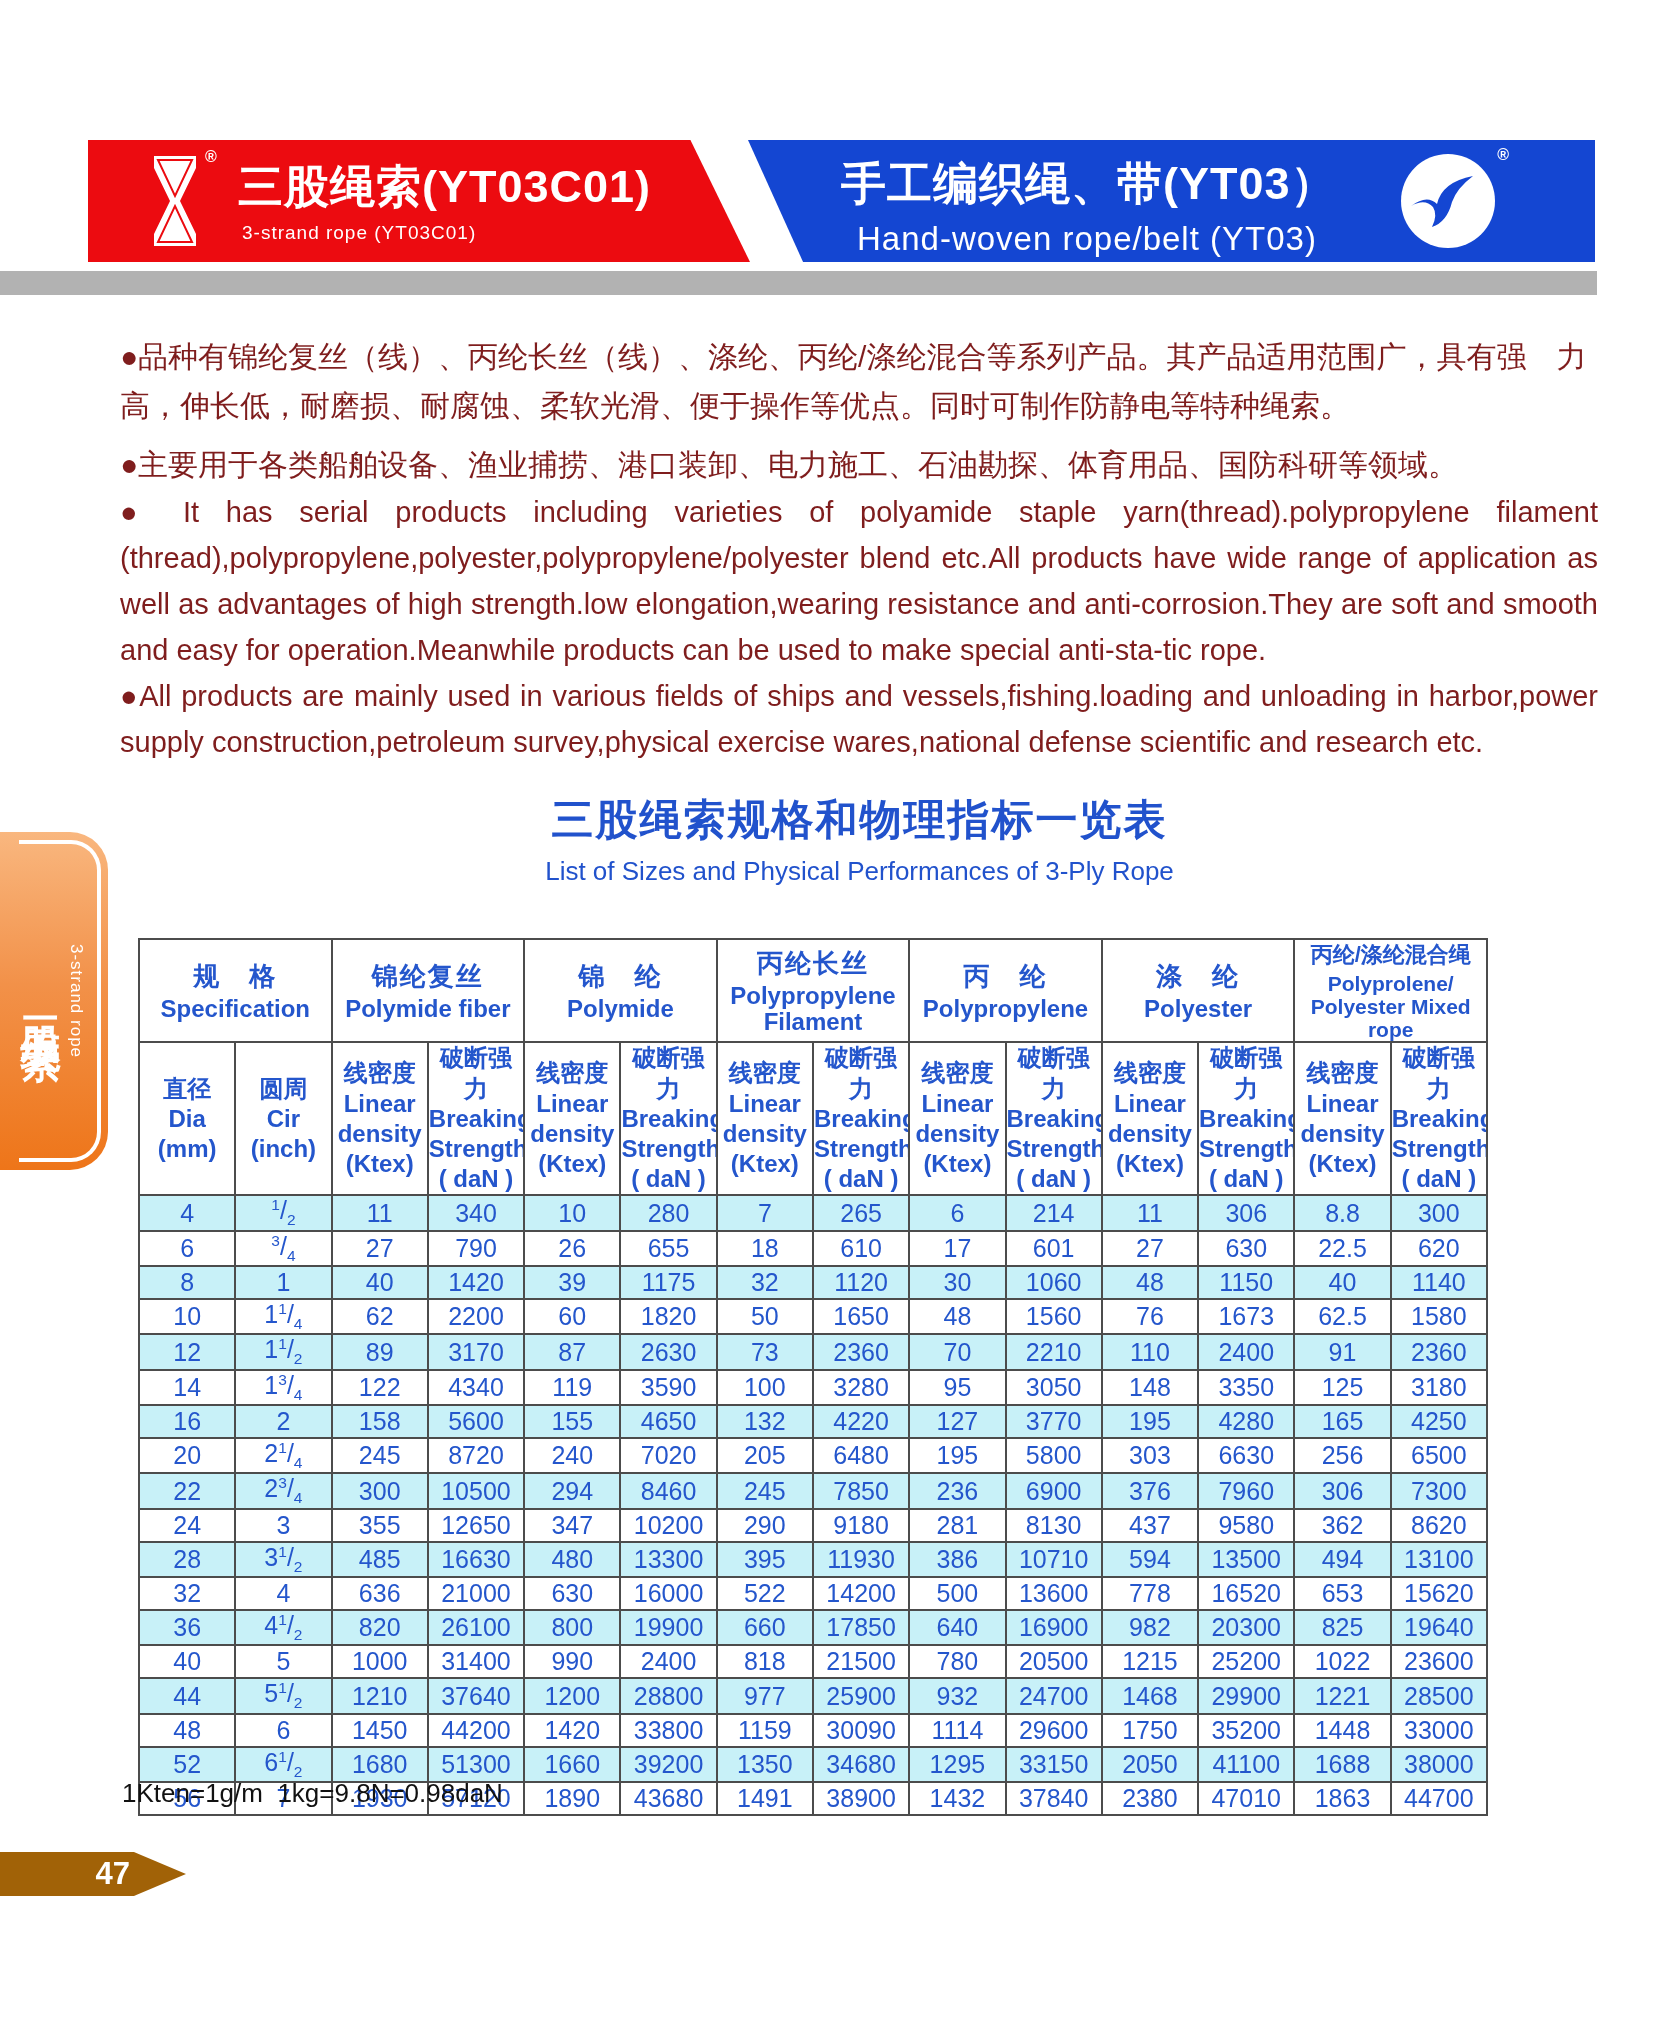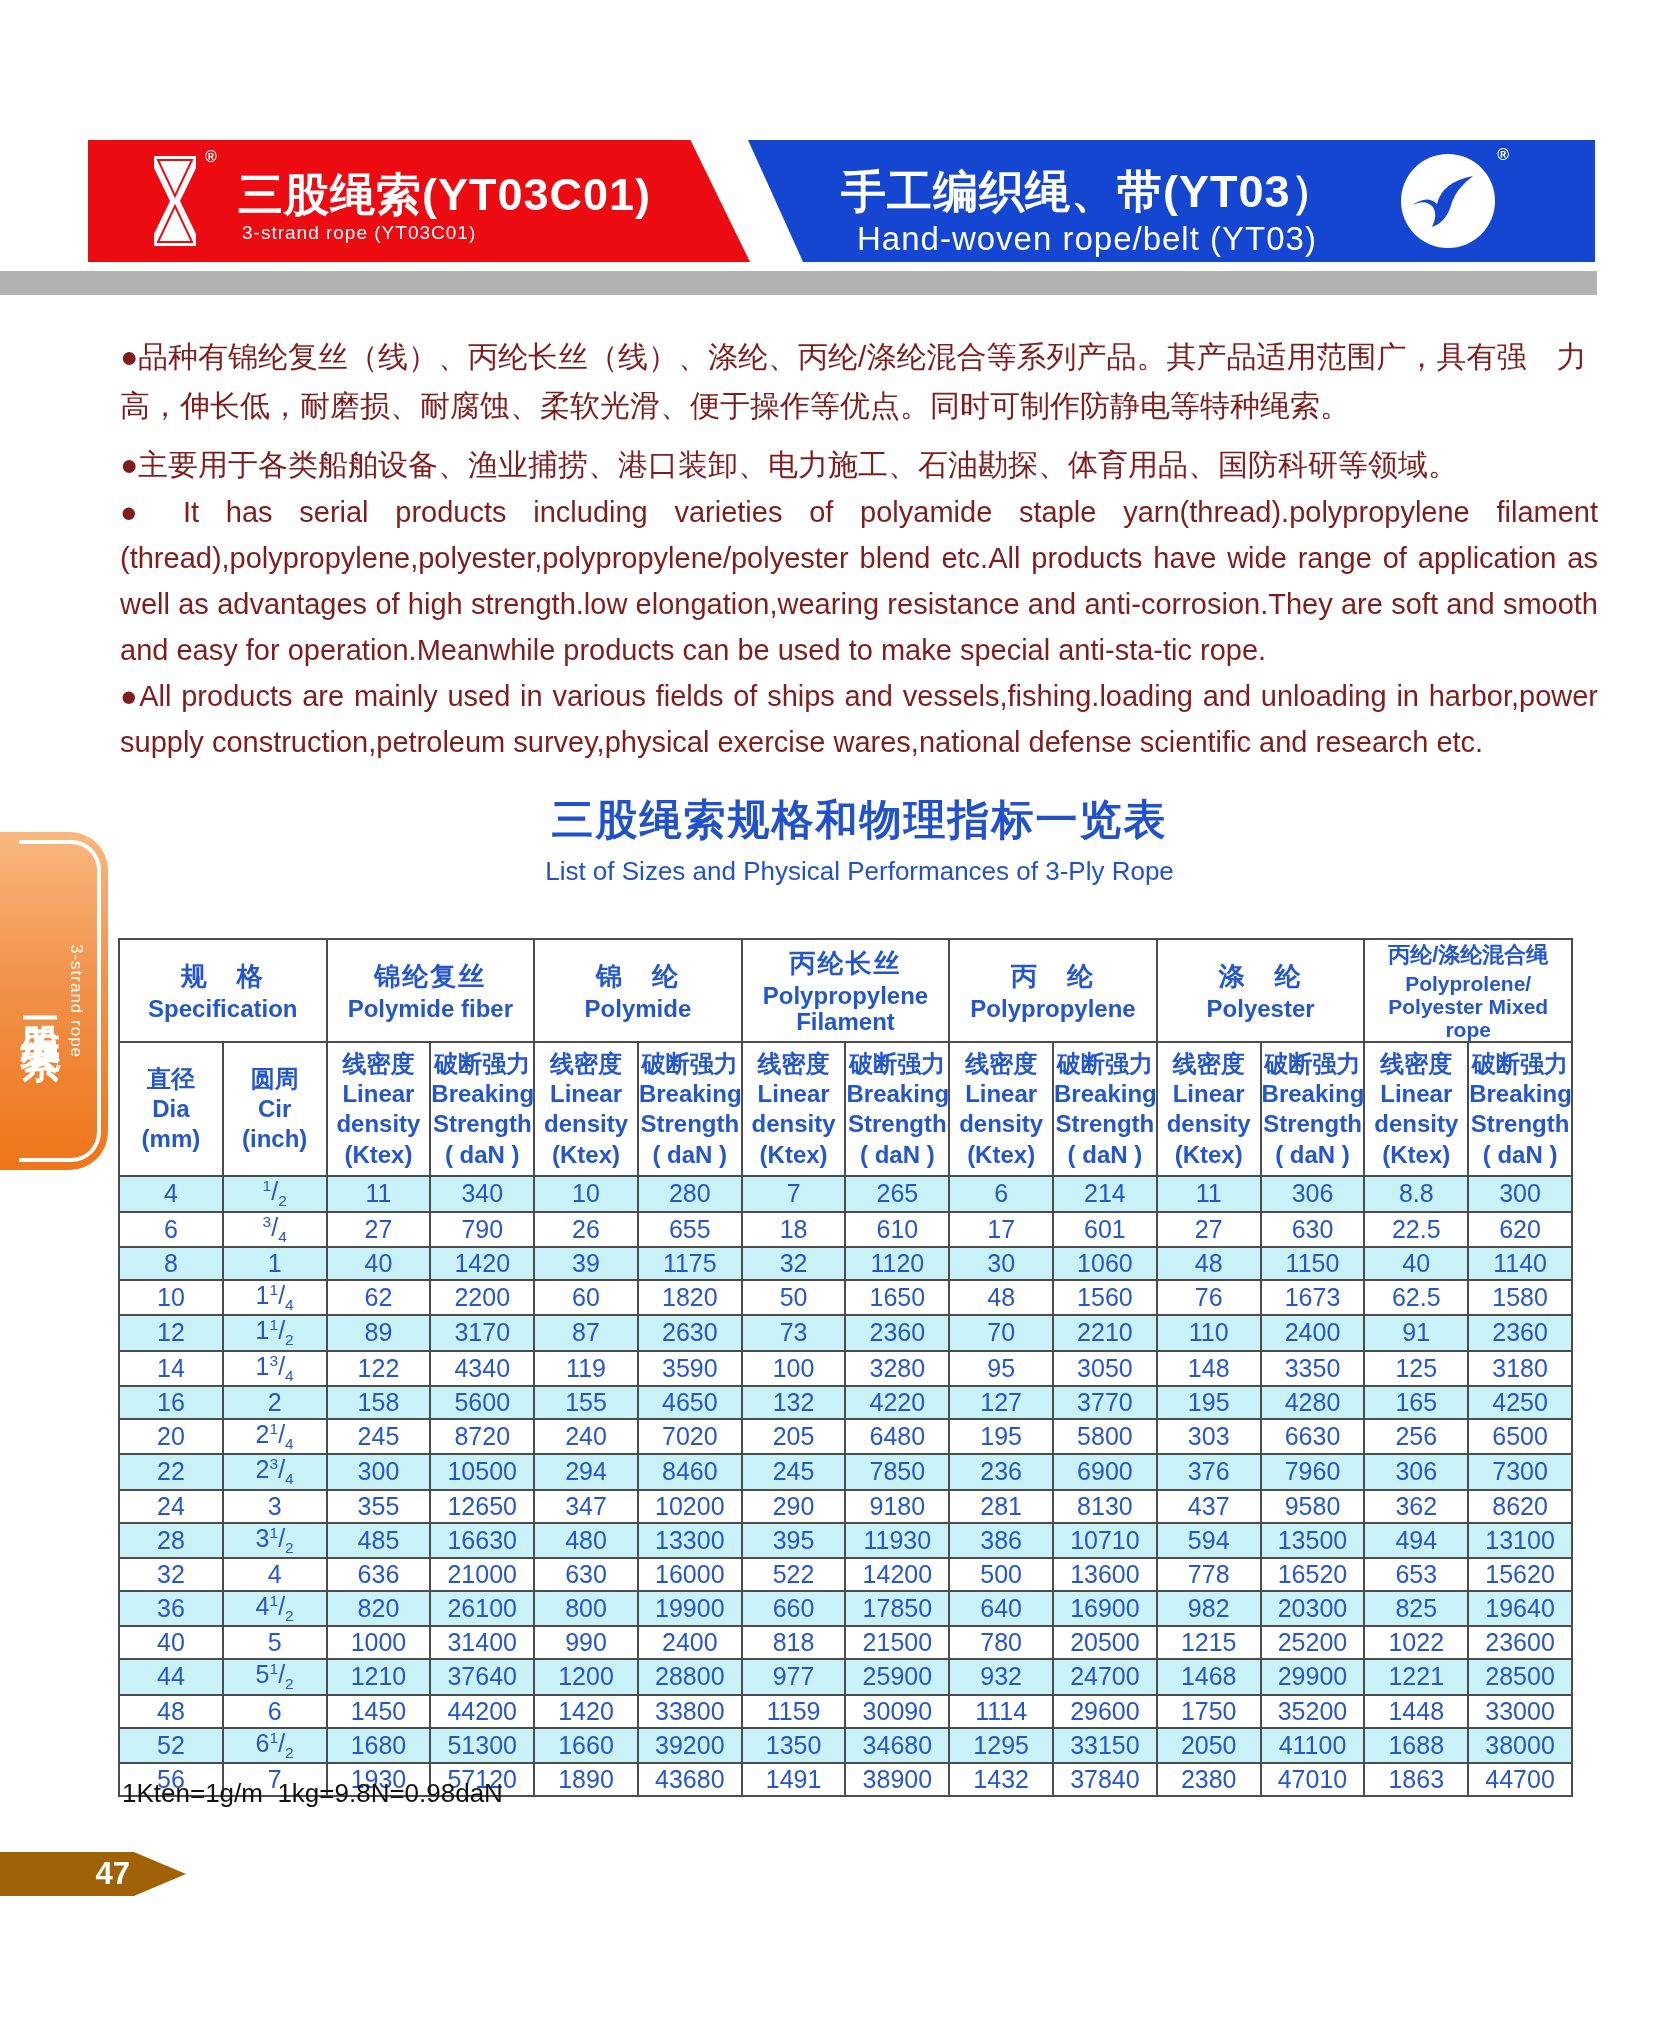--- a/index.html
+++ b/index.html
@@ -5,21 +5,21 @@
   html,body{margin:0;padding:0;}
   body{width:1678px;height:2017px;position:relative;background:#ffffff;
        font-family:"Liberation Sans","DejaVu Sans",sans-serif;overflow:hidden;}
 
   
   .banner{position:absolute;top:140px;height:122px;color:#fff;}
   .banner-red{left:88px;width:662px;background:#ec0b10;
               clip-path:polygon(0 0,91% 0,100% 100%,0 100%);}
   .banner-blue{left:748px;width:847px;background:#1446d2;
                clip-path:polygon(0 0,100% 0,100% 100%,6.5% 100%);}
-  .b-title{position:absolute;font-weight:bold;font-size:45px;letter-spacing:1px;white-space:nowrap;margin-top:8px;}
+  .b-title{position:absolute;font-weight:bold;font-size:45px;letter-spacing:1px;white-space:nowrap;}
   .b-sub{position:absolute;font-size:20px;letter-spacing:1px;white-space:nowrap;}
   .banner-red .b-title{left:150px;top:17px;}
   .banner-red .b-sub{left:154px;top:82px;font-size:19px;}
   .banner-blue .b-title{left:93px;top:14px;text-align:right;}
   .banner-blue .b-sub{left:109px;top:80px;font-size:33px;}
   .logo-hourglass{position:absolute;left:60px;top:16px;}
   .reg-mark{position:absolute;font-size:16px;font-weight:bold;}
   .banner-red .reg-mark{left:117px;top:8px;}
   .banner-blue .reg-mark{right:86px;top:6px;}
   .logo-seagull{position:absolute;right:98px;top:12px;}
@@ -33,21 +33,21 @@
   .en{font-size:29px;line-height:46px;text-align:justify;}
   .en1{margin-top:36px;}
   .en2{margin-top:4px;}
 
   
   .table-title{position:absolute;left:122px;top:792px;width:1475px;text-align:center;color:#2152cc;}
   .tt-cn{font-size:42px;font-weight:bold;letter-spacing:2px;margin:0;}
   .tt-en{font-size:26px;margin:8px 0 0 0;font-weight:normal;}
 
   
-  #rope-table{position:absolute;left:118px;top:938px;width:1455px;
+  #rope-table{position:absolute;left:138px;top:938px;width:1350px;
               border-collapse:collapse;table-layout:fixed;color:#2456cc;}
   #rope-table th,#rope-table td{border:2px solid #4c4c4c;text-align:center;
               vertical-align:middle;padding:0;overflow:hidden;}
   th.g{height:96px;background:#fff;}
   .gcn{font-size:26px;font-weight:bold;letter-spacing:2px;}
   .gen{font-size:24px;font-weight:bold;margin-top:2px;line-height:1.1;}
   th:last-child .gcn{font-size:22px;letter-spacing:0;}
   th:last-child .gen{font-size:21px;}
   th.s{height:132px;background:#fff;font-size:24px;font-weight:bold;
        white-space:pre-line;line-height:1.26;}

